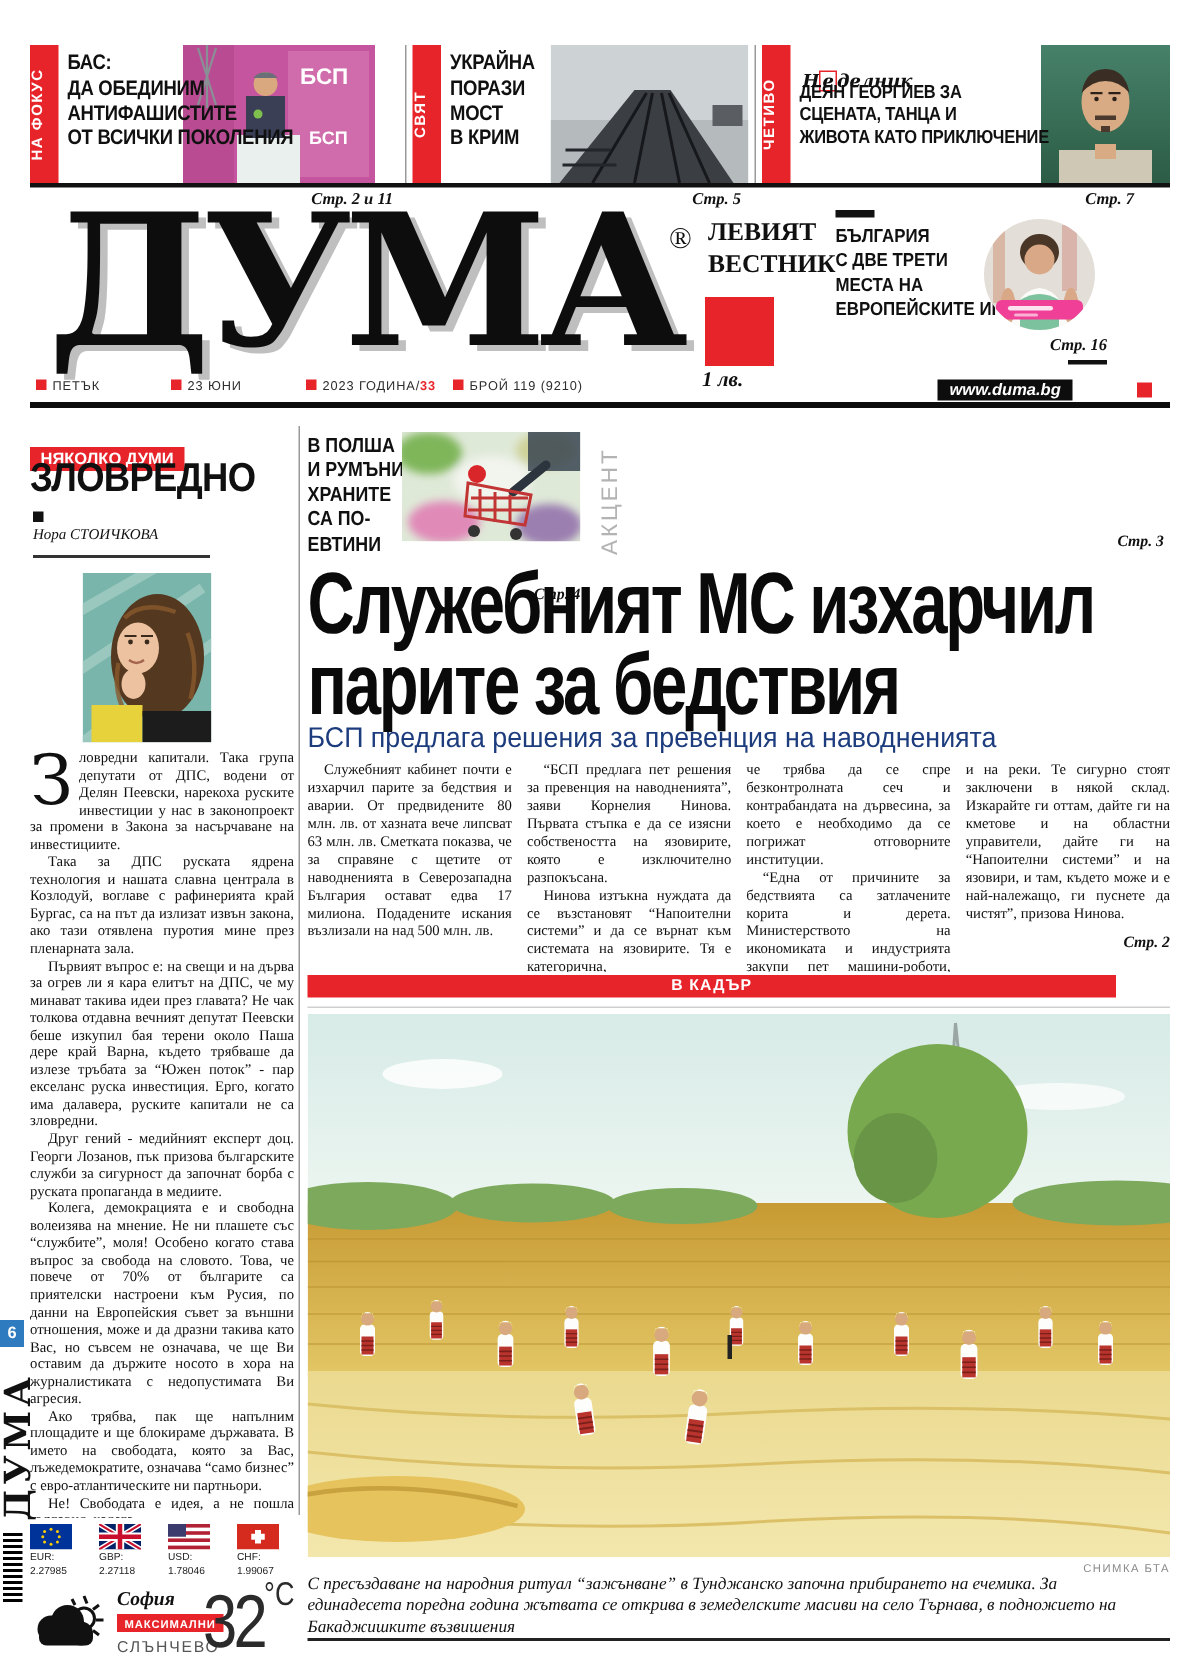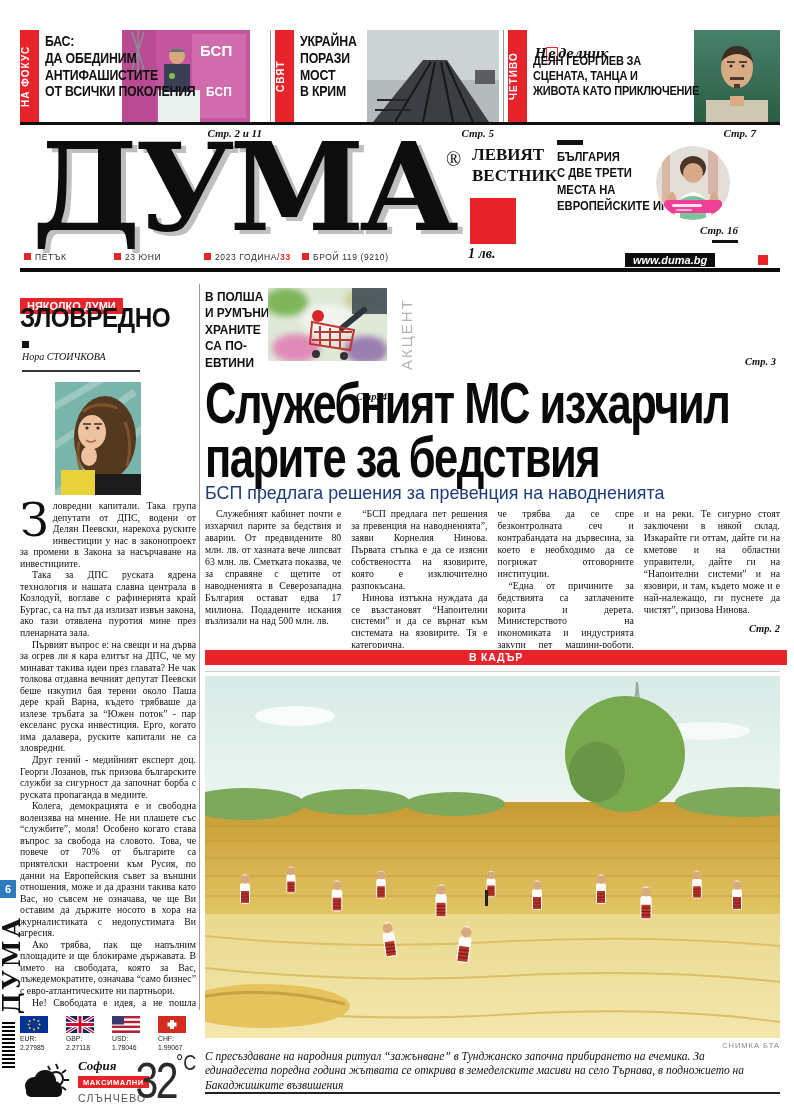--- a/index.html
+++ b/index.html
@@ -347,21 +347,21 @@
     <div class="col">
       <p>че трябва да се спре безконтролната сеч и контрабандата на дървесина, за което е необходимо да се погрижат отговорните институции.</p>
       <p class="ind">“Една от причините за бедствията са затлачените корита и дерета. Министерството на икономиката и индустрията закупи пет машини-роботи, които почистват чашката на язовири</p>
     </div>
     <div class="col">
       <p>и на реки. Те сигурно стоят заключени в някой склад. Изкарайте ги оттам, дайте ги на кметове и на областни управители, дайте ги на “Напоителни системи” и на язовири, и там, където може и е най-належащо, ги пуснете да чистят”, призова Нинова.</p>
       <div class="pageref" style="text-align:right;margin-top:8px;font-size:10.5px;">Стр. 2</div>
     </div>
   </div>
 
-  <div class="abs badge-red" style="left:205px;top:650px;width:582px;height:15px;font-size:10.5px;letter-spacing:.8px;text-align:center;line-height:15px;">В КАДЪР</div>
+  <div class="abs badge-red" style="left:205px;top:650px;width:539px;height:15px;font-size:10.5px;letter-spacing:.8px;text-align:center;line-height:15px;">В КАДЪР</div>
   <div class="abs" style="left:205px;top:671px;width:575px;height:1px;background:#cfcfcf;"></div>
 
   <div class="abs" style="left:205px;top:676px;width:575px;height:362px;overflow:hidden;">
     <svg width="575" height="362" viewBox="0 0 575 362" preserveAspectRatio="none">
       <defs>
         <linearGradient id="sky" x1="0" y1="0" x2="0" y2="1">
             <stop offset="0" stop-color="#d7ebe7"></stop>
             <stop offset="1" stop-color="#f0f7f2"></stop>
           </linearGradient>
         <linearGradient id="field" x1="0" y1="0" x2="0" y2="1">

